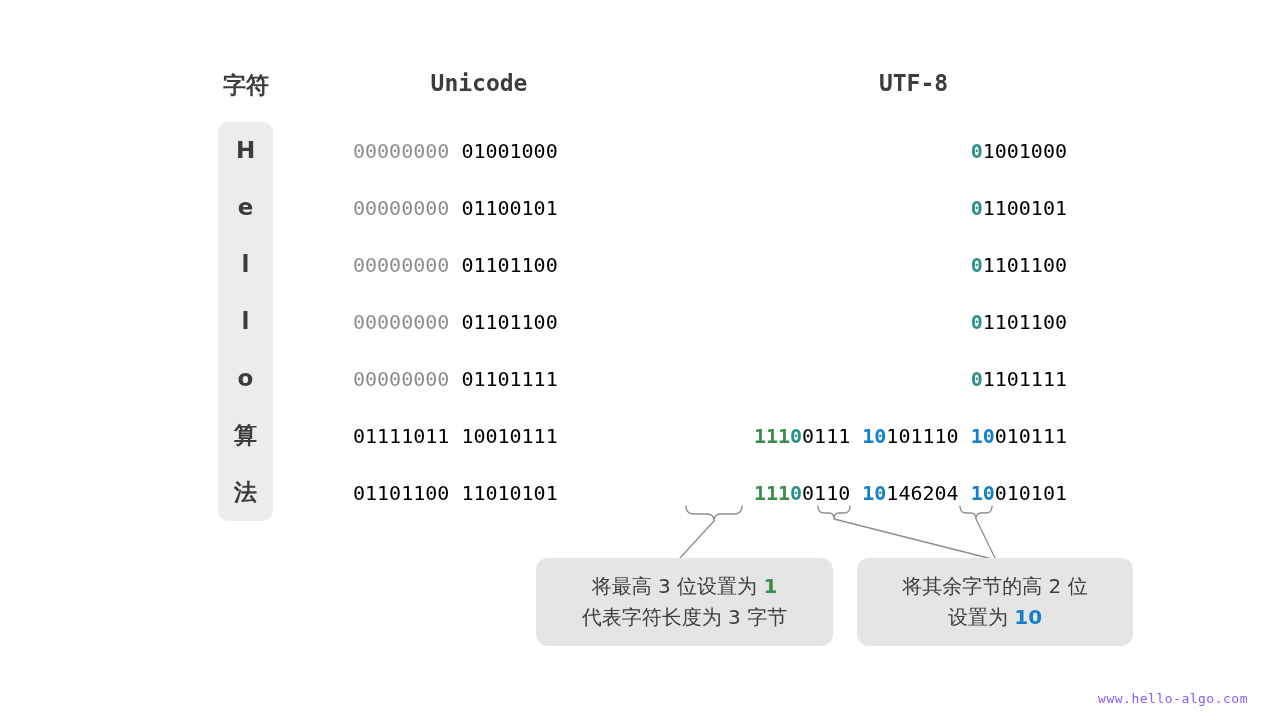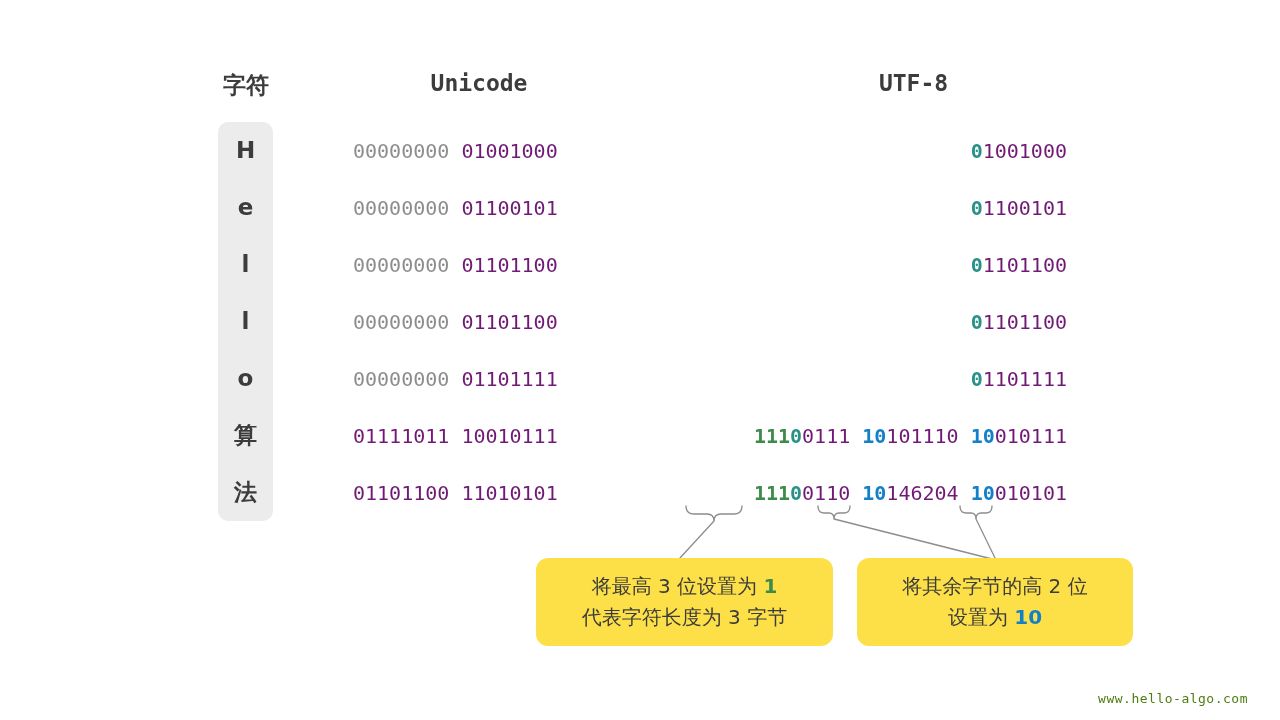--- a/index.html
+++ b/index.html
@@ -99,39 +99,39 @@
     height: 57px;
     display: flex;
     align-items: center;
     justify-content: flex-end;
     font-family: "DejaVu Sans Mono", monospace;
     font-size: 20px;
     white-space: pre;
     color: #3c3c3c;
   }
   .g-dim   { color: #8d8d8d; }
-  .g-dark  { color: #701a75; }
+  .g-dark  { color: #000000; }
   .g-green { color: #3d8b4a; font-weight: bold; }
   .g-teal  { color: #2a9188; font-weight: bold; }
   .g-blue  { color: #1380c8; font-weight: bold; }
 
   
   #connectors {
     position: absolute;
     left: 0;
     top: 0;
     width: 1280px;
     height: 720px;
     pointer-events: none;
   }
 
   
   .callout {
     position: absolute;
-    background: #fde047;
+    background: #e5e5e5;
     border-radius: 12px;
     display: flex;
     flex-direction: column;
     align-items: center;
     justify-content: center;
     font-family: "DejaVu Sans", sans-serif;
     font-size: 20px;
     color: #3c3c3c;
     line-height: 1.55;
     text-align: center;
@@ -143,21 +143,21 @@
   .callout .em-blue  { color: #1380c8; font-weight: bold; }
   .callout-line { white-space: pre; }
 
   
   #watermark {
     position: absolute;
     right: 32px;
     bottom: 14px;
     font-family: "DejaVu Sans Mono", monospace;
     font-size: 13px;
-    color: #4d7c0f;
+    color: #8b5cf6;
     letter-spacing: 0.5px;
   }
 </style>
 </head>
 <body>
 
 <div class="canvas">
 
   <div class="col-header" id="hdr-char">字符</div>
   <div class="col-header" id="hdr-unicode">Unicode</div>

